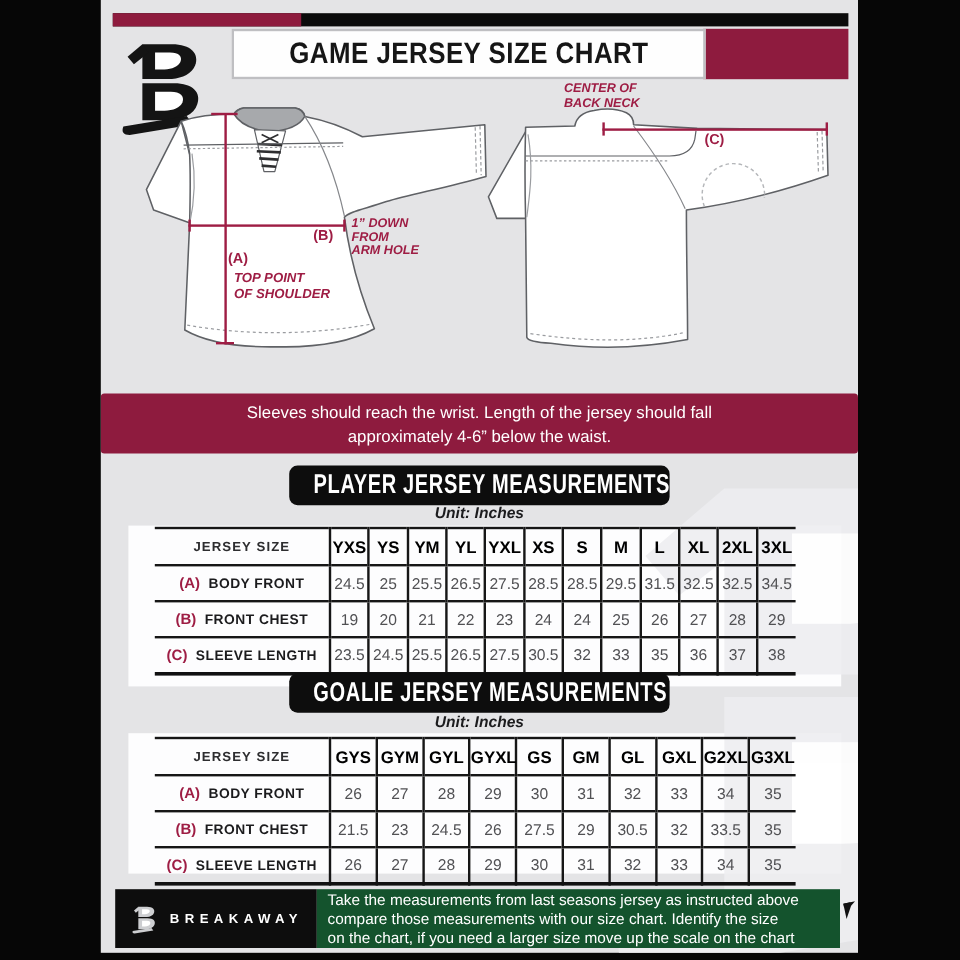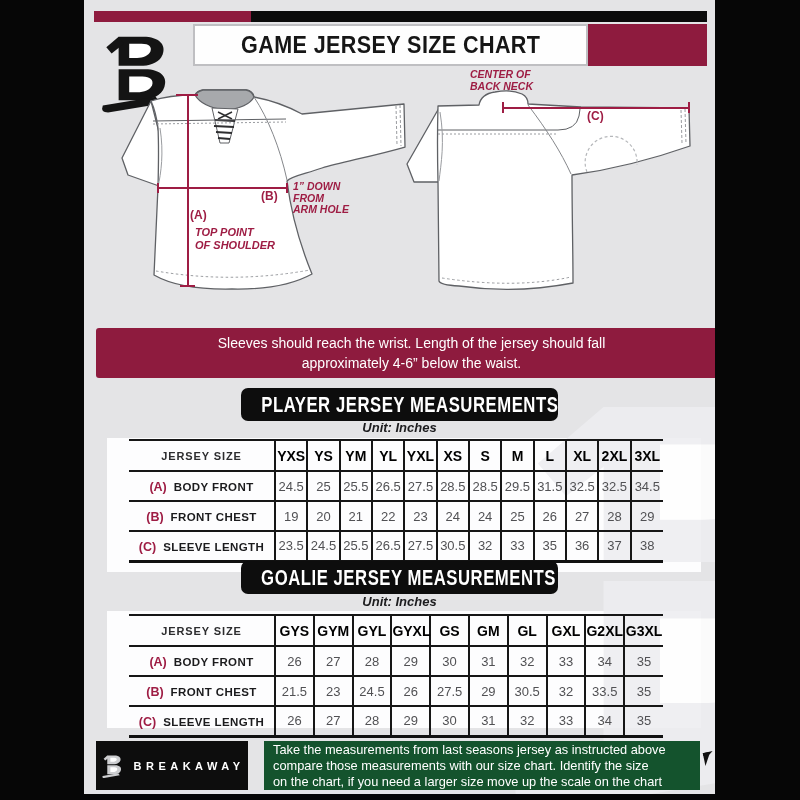--- a/index.html
+++ b/index.html
@@ -25,21 +25,21 @@
 
   
   .mline{background:#9e1d44;z-index:3;}
   .mlabel{color:#9e1d44;font-weight:bold;font-size:12px;z-index:3;white-space:nowrap;}
   .mnote{color:#9e1d44;font-weight:bold;font-style:italic;font-size:10.5px;line-height:11.5px;
          z-index:3;white-space:pre-line;}
   .jsvg{z-index:3;}
 
   
   .banner{left:0;top:328px;width:631px;height:50px;border-radius:3px;display:flex;align-items:center;
-          justify-content:center;text-align:center;color:#fff;font-size:14px;line-height:20px;z-index:3;margin-left:12px;}
+          justify-content:center;text-align:center;color:#fff;font-size:14px;line-height:20px;z-index:3;}
 
   
   .headbox{width:317px;height:33px;background:#0d0d0d;border-radius:7px;display:flex;align-items:center;
            justify-content:flex-start;z-index:3;}
   .headbox span{color:#fff;font-weight:bold;font-size:19px;letter-spacing:.6px;white-space:nowrap;
            display:inline-block;transform:scale(.88,1.2);}
   .unit{width:631px;text-align:center;font-size:13px;font-weight:bold;font-style:italic;color:#1c1c1e;z-index:3;}
 
   
   .panel{background:#fdfdfe;z-index:1;}
@@ -52,21 +52,21 @@
   table.size-table thead tr{border-top:2px solid #161616;}
   table.size-table tbody tr:last-child{border-bottom:3px solid #111;}
   th.size-h{font-size:14px;font-weight:bold;color:#000000;}
   td.val{font-size:13px;color:#515154;}
   td.rowlbl,th.collbl{text-align:left;padding-left:14px;}
   th.collbl{text-align:center;font-size:11px;font-weight:bold;color:#2d2d2f;letter-spacing:.9px;}
   td.rowlbl .key{color:#9e1d44;font-weight:bold;font-size:12.5px;margin-right:7px;}
   td.rowlbl .lbl{font-weight:bold;font-size:11.5px;color:#1b1b1d;letter-spacing:.4px;}
 
   
-  .foot-black{left:12px;top:741px;width:152px;height:49px;background:#0d0d0d;display:flex;align-items:center;
+  .foot-black{left:12px;top:741px;width:168px;height:49px;background:#0d0d0d;display:flex;align-items:center;
               justify-content:center;gap:8px;z-index:3;}
   .foot-black .brand{color:#fff;font-weight:bold;font-size:11px;letter-spacing:4.5px;}
   .logo-foot{width:26px;height:26px;color:#cdced1;flex:0 0 auto;}
   .foot-maroon{left:180px;top:741px;width:436px;height:49px;display:flex;align-items:center;z-index:3;}
   .foot-maroon .txt{color:#fff;font-size:12.8px;line-height:16px;padding:0 6px 0 9px;}
 
   .cursor{left:620px;top:752px;width:0;height:0;z-index:4;
           border-left:6px solid #111;border-right:4px solid transparent;
           border-bottom:10px solid transparent;border-top:3px solid #111;transform:rotate(-12deg);}
 </style>

